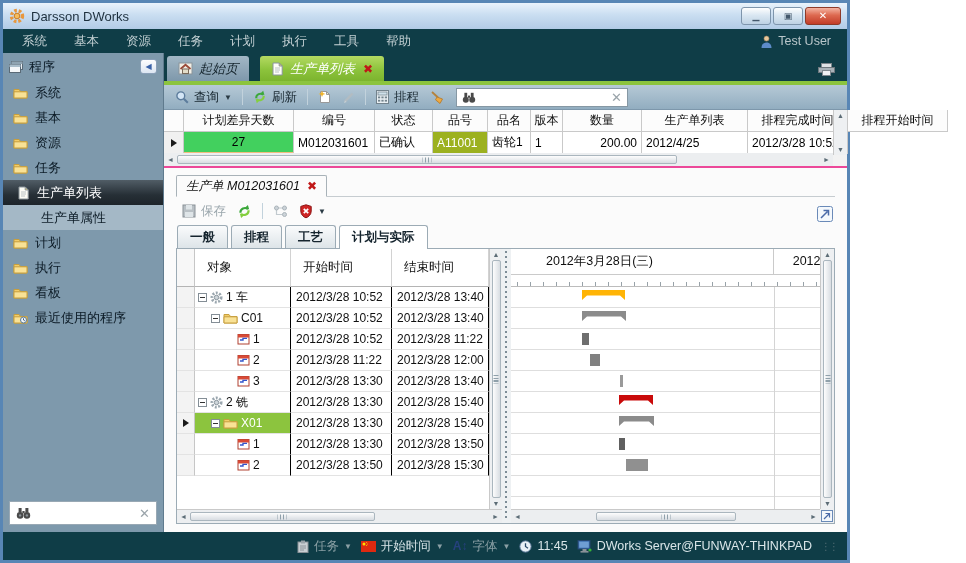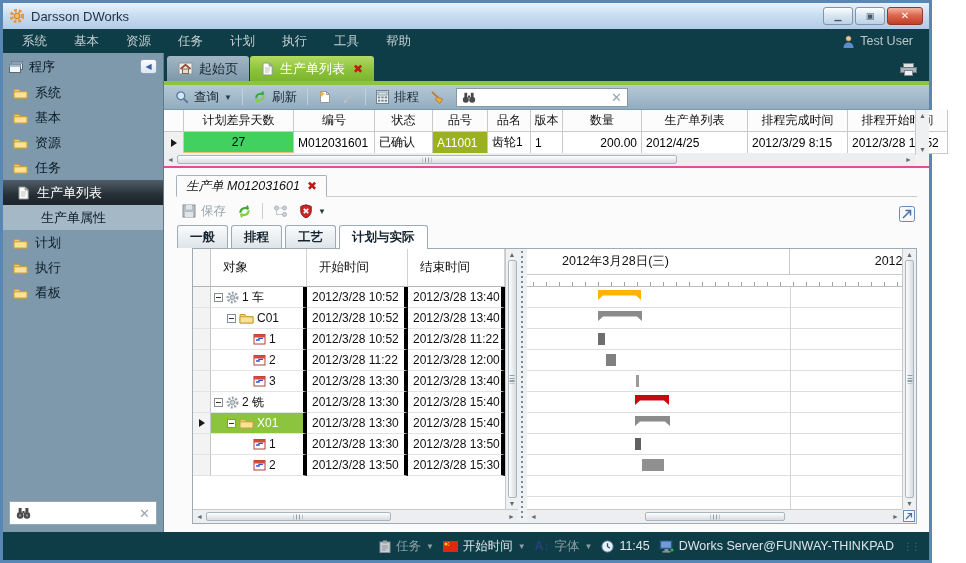--- a/index.html
+++ b/index.html
@@ -1,17 +1,17 @@
 <!DOCTYPE html>
 <html><head>
 <meta charset="utf-8">
 <style>
   * { box-sizing: border-box; margin: 0; padding: 0; }
   html,body { width:966px; height:563px; font-family:"Liberation Sans","DejaVu Sans",sans-serif; }
-  .frame { width:932px; height:563px; border:3px solid #5886b5; background:#bef264; display:flex; flex-direction:column; position:relative; }
+  .frame { width:850px; height:563px; border:3px solid #5886b5; background:#bef264; display:flex; flex-direction:column; position:relative; }
 
   
   .titlebar { height:26px; background:linear-gradient(#eaf3fc,#cadef1 45%,#b2cbe6); display:flex; align-items:center; padding:0 6px; gap:6px; flex:none; }
   .titlebar .title { font-size:13px; color:#1d2f3d; }
   .winbtns { margin-left:auto; display:flex; gap:2px; }
   .wbtn { width:30px; height:18px; border:1px solid #7e95ac; border-radius:3px; background:linear-gradient(#fefefe,#dae7f2 45%,#bed2e4); display:flex; align-items:center; justify-content:center; font-size:9px; color:#44586c; line-height:1; }
   .wbtn.close { width:36px; background:linear-gradient(#f4b4a2,#dd6950 45%,#c23c28); border-color:#8e3a28; color:#fff; font-weight:bold; font-size:10px; }
 
   
   .menubar { height:24px; background:#0f3d47; display:flex; align-items:center; padding:0 8px; flex:none; }
@@ -72,29 +72,29 @@
   .detail { flex:1; background:#fbfbfb; padding:7px 12px 0 12px; display:flex; flex-direction:column; min-height:0; position:relative; }
   .d-tabhead { height:22px; display:flex; border-bottom:1px solid #c6ccd0; flex:none;font-style:italic; }
   .d-tab { display:flex; align-items:center; gap:7px; padding:0 9px; border:1px solid #a8b2b8; border-bottom:1px solid #fbfbfb; margin-bottom:-1px; background:#fbfbfb; font-size:12.5px; color:#111; border-radius:2px 2px 0 0; }
   .d-toolbar { height:28px; display:flex; align-items:center; gap:3px; padding:0 2px; font-size:12.5px; flex:none; }
   .disabled-label { color:#9aa6ac; }
   .popout { position:absolute; right:14px; top:38px; }
   .inner-tabs { height:23px; display:flex; gap:3px; padding-left:1px; flex:none; position:relative; z-index:2; }
   .itab { display:flex; align-items:center; padding:4px 12px; border:1px solid #9cabb5; border-bottom:none; border-radius:3px 3px 0 0; background:linear-gradient(#fafbfc,#dde4e8); font-size:12.5px; color:#15242e;font-weight:bold; }
   .itab.active { background:#fff; margin-bottom:-1px; z-index:3; }
 
-  .split-area { flex:1; border:1px solid #9cabb5; background:#fff; display:flex; margin-bottom:8px; min-height:0; position:relative;margin-left:16px; }
+  .split-area { flex:1; border:1px solid #9cabb5; background:#fff; display:flex; margin-bottom:8px; min-height:0; position:relative; }
 
   
   .tree-pane { width:325px; flex:none; position:relative; }
   .t-head { display:flex; height:38px; }
   .t-hcell { border-right:1px solid #d2d2d2; border-bottom:1px solid #b4b4b4; display:flex; align-items:center; font-size:12.5px; color:#101010; padding-left:12px; }
   .t-rows { position:absolute; top:38px; left:0; right:13px; bottom:14px; overflow:hidden; }
   .t-row { display:flex; height:21px; font-size:12px; color:#101010; }
-  .t-cell { border-right:4px solid #000000; border-bottom:1px solid #e3e3e3; display:flex; align-items:center; overflow:hidden; white-space:nowrap; }
+  .t-cell { border-right:1px solid #000000; border-bottom:1px solid #e3e3e3; display:flex; align-items:center; overflow:hidden; white-space:nowrap; }
   .t-sel { width:18px; background:#f3f3f3; border-right:1px solid #c6c6c6; justify-content:center; }
   .t-obj { flex:none; gap:3px; }
   .t-obj.selected { background:#8cc43e; color:#fff; }
   .t-time { padding-left:5px; }
   .expander { width:9px; height:9px; flex:none; border:1px solid #848e96; background:#fff; position:relative; }
   .expander::after { content:""; position:absolute; left:1px; right:1px; top:3px; height:1px; background:#333; }
   .tree-vscroll { position:absolute; right:0; top:0; bottom:14px; width:13px; background:#eef0f2; border-left:1px solid #c9c9c9; display:flex; flex-direction:column; align-items:center; padding:2px 0; }
   .tree-hscroll { position:absolute; left:0; right:0; bottom:0; height:14px; background:#eceef0; border-top:1px solid #c9c9c9; display:flex; align-items:center; }
 
   
@@ -255,41 +255,52 @@
           </div>
           <div class="sb-item">
             <span class="ic">
               <svg width="15" height="12">
                 <path d="M1 2.5 H6 L7.5 4.5 H14 V11 H1 Z" fill="#f2cd6a" stroke="#c79f3e"></path>
                 <path d="M1 4.8 H14 V11 H1 Z" fill="#f9e296" stroke="#c79f3e"></path>
               </svg>
             </span>
             <span>看板</span>
           </div>
+          <div class="sb-item">
+            <span class="ic">
+              <svg width="15" height="12">
+                <path d="M1 2.5 H6 L7.5 4.5 H14 V11 H1 Z" fill="#f2cd6a" stroke="#c79f3e"></path>
+                <path d="M1 4.8 H14 V11 H1 Z" fill="#f9e296" stroke="#c79f3e"></path>
+                <circle cx="10.5" cy="8" r="3" fill="#eef4f8" stroke="#5a7a9a"></circle>
+                <path d="M10.5 6.3 V8 L11.8 8.8" stroke="#35557a" stroke-width="0.9" fill="none"></path>
+              </svg>
+            </span>
+            <span>最近使用的程序</span>
+          </div>
         </div>
       <div class="sb-search">
         <span class="ic">
           <svg width="15" height="12">
               <rect x="2.6" y="1" width="3" height="4.5" fill="#4a4a4a"></rect>
               <rect x="9.4" y="1" width="3" height="4.5" fill="#4a4a4a"></rect>
               <rect x="6.4" y="4" width="2.2" height="2.4" fill="#4a4a4a"></rect>
               <circle cx="4.1" cy="8.4" r="3.3" fill="#4a4a4a"></circle>
               <circle cx="10.9" cy="8.4" r="3.3" fill="#4a4a4a"></circle>
               <circle cx="4.1" cy="8.4" r="1.2" fill="#8a9298"></circle>
               <circle cx="10.9" cy="8.4" r="1.2" fill="#8a9298"></circle>
             </svg>
         </span>
         <input value="" style="">
         <span class="clear-x">✕</span>
       </div>
     </aside>
 
     <main class="main">
       <div class="tabstrip">
-        <div id="main-tabs" style="display:flex;align-items:center;gap:1px;">
+        <div id="main-tabs" style="display:flex;align-items:center;gap:11px;font-style:italic;">
             <div class="tab">
               <span class="ic">
                 <svg width="15" height="13">
                   <rect x="1" y="1" width="13" height="11" fill="#f2efe6" stroke="#8a949a"></rect>
                   <path d="M2.5 7 L7.5 2.8 L12.5 7" stroke="#9a4a38" fill="none" stroke-width="1.8"></path>
                   <rect x="4.5" y="7" width="6" height="4.5" fill="#e4ddc8" stroke="#7a6a5a"></rect>
                 </svg>
               </span>
               <span>起始页</span>
             </div>
@@ -417,21 +428,20 @@
                 <span class="tri-right"></span>
               </div>
               <div class="g-cell cell-green" style="width:110px">27</div>
               <div class="g-cell " style="width:81px">M012031601</div>
               <div class="g-cell " style="width:58px">已确认</div>
               <div class="g-cell cell-olive" style="width:55px">A11001</div>
               <div class="g-cell " style="width:43px">齿轮1</div>
               <div class="g-cell " style="width:32px">1</div>
               <div class="g-cell cell-num" style="width:79px">200.00</div>
               <div class="g-cell " style="width:106px">2012/4/25</div>
-              <div class="g-cell " style="width:100px">2012/3/29 8:15</div>
               <div class="g-cell " style="width:100px">2012/3/28 10:52</div>
             </div>
         </div>
         <div class="g-vscroll">
           <span class="sb-arrow">▲</span>
           <span class="sb-arrow">▼</span>
         </div>
         <div class="g-hscroll">
           <span class="sb-arrow">◄</span>
           <div class="h-thumb" style="width:500px;"></div>

